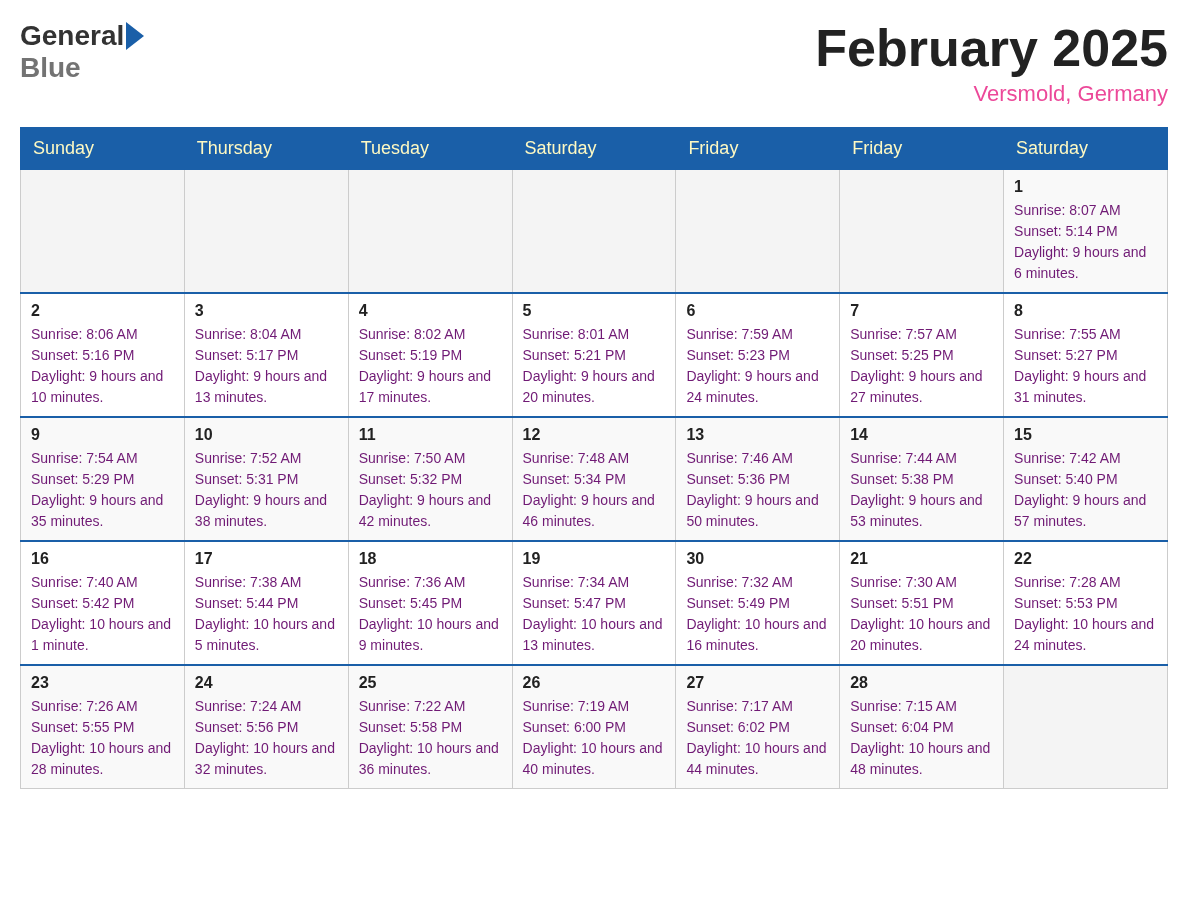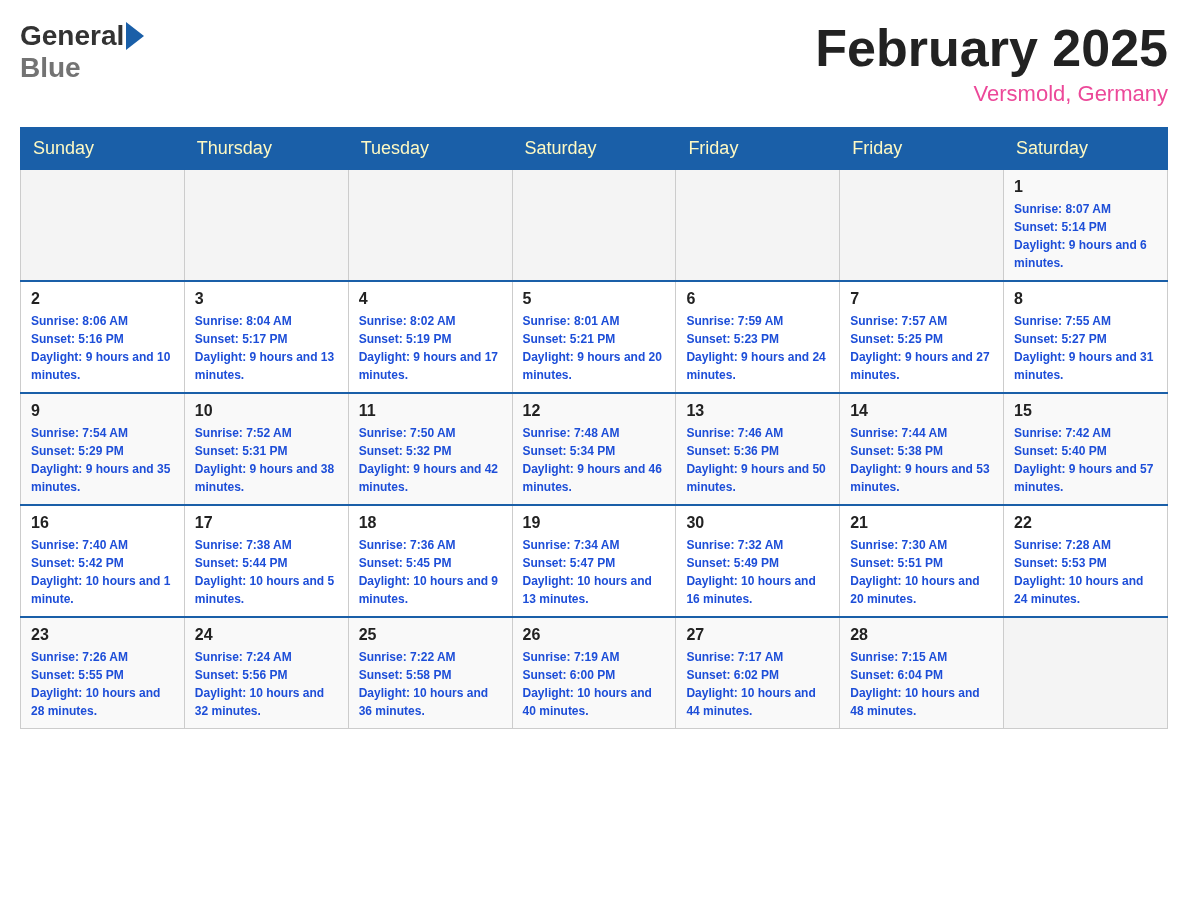--- a/index.html
+++ b/index.html
@@ -90,24 +90,23 @@
       background: #fff;
     }
     .day-number {
       font-size: 16px;
       font-weight: bold;
       color: #222;
       display: block;
       margin-bottom: 4px;
     }
     .day-info {
-      font-size: 12px;
-      color: #1d4ed8;
+      font-size: 14px;
+      color: #701a75;
       line-height: 1.5;
-      font-weight: bold;
     }
     .empty-cell {
       background: #f4f4f4 !important;
     }
     .row-border td {
       border-top: 2px solid #1a5fa8;
     }
   </style>
 </head>
 <body>

